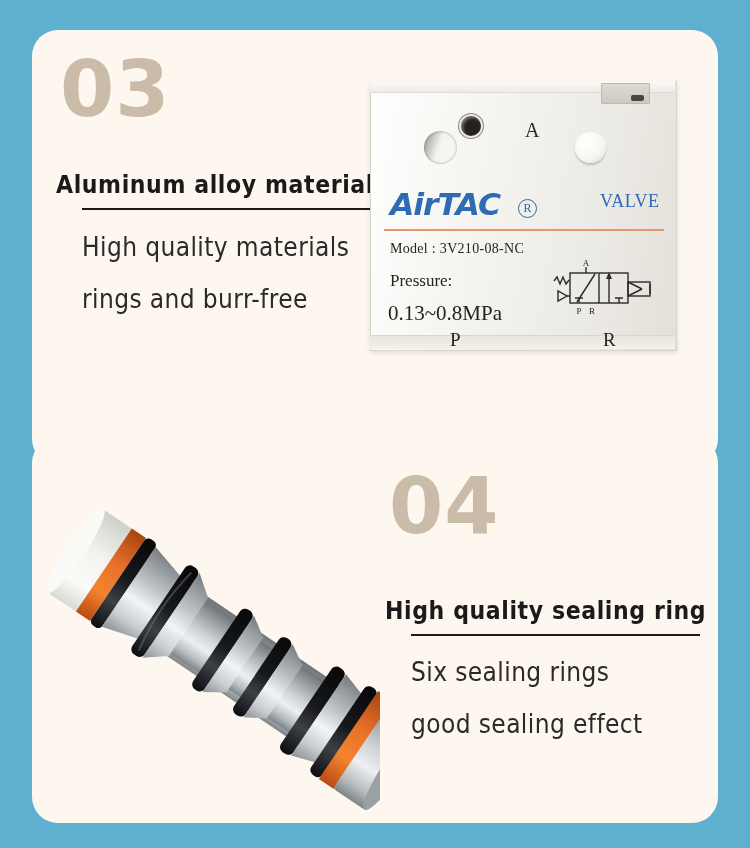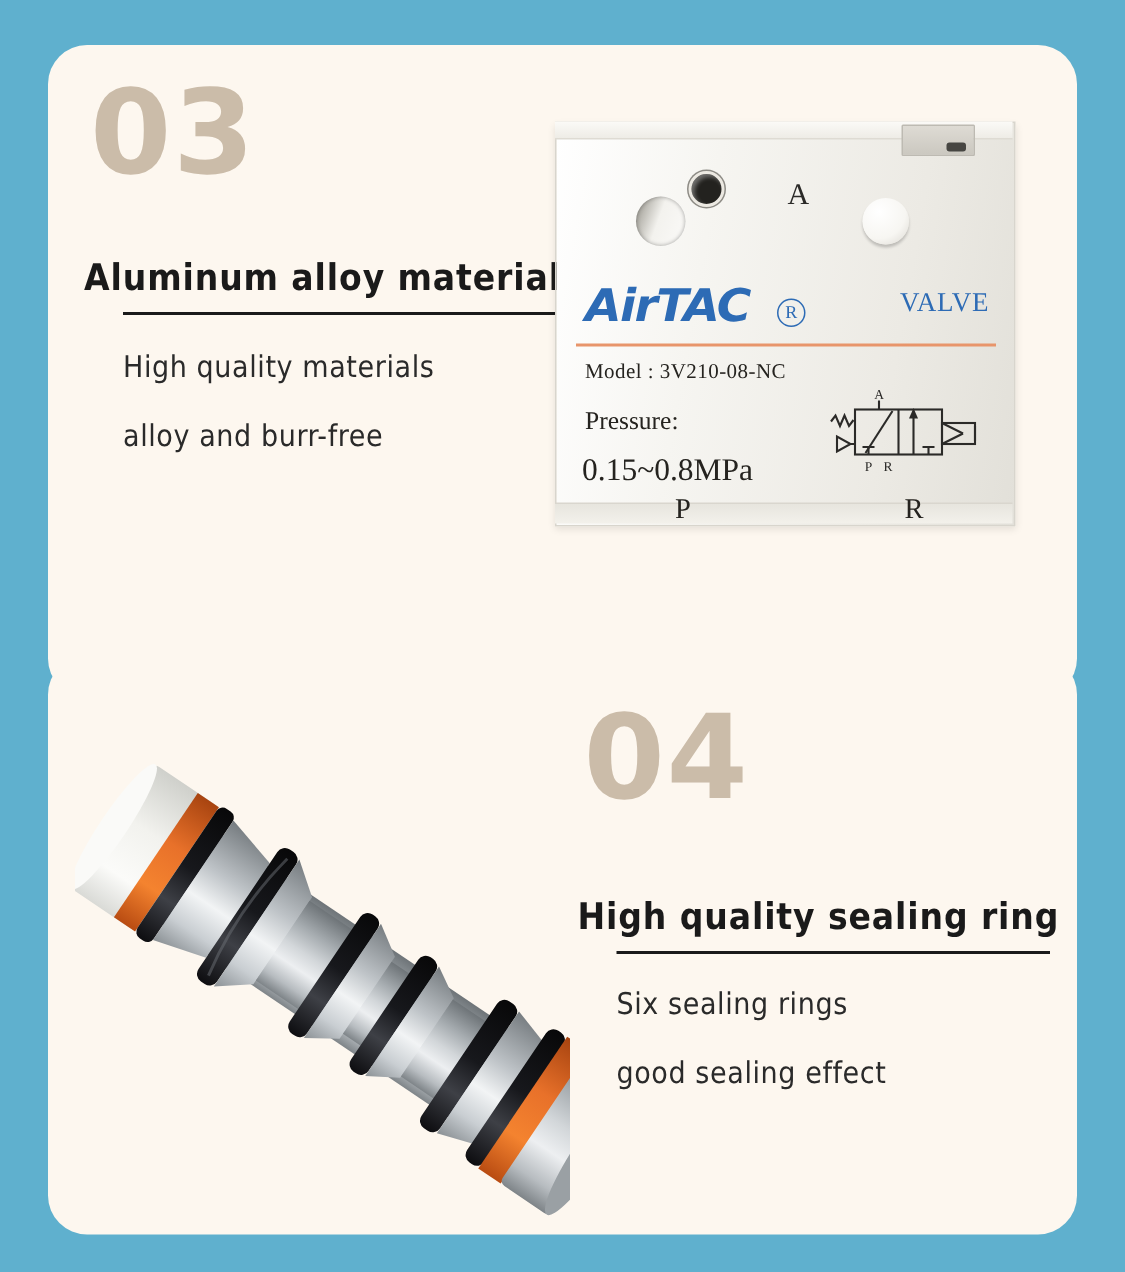--- a/index.html
+++ b/index.html
@@ -54,21 +54,21 @@
   .rule {
     height: 1.5px;
     background: #1a1a1a;
     margin: 9px 0 0 26px;
   }
   #text-03 .rule { width: 288px; }
   #text-04 .rule { width: 289px; }
 
   .sub-line {
     font-family: "DejaVu Sans Condensed", "DejaVu Sans", sans-serif;
-    font-size: 20px;
+    font-size: 26px;
     color: #2a2a2a;
     letter-spacing: 0.4px;
     margin: 10px 0 0 26px;
     white-space: nowrap;
   }
   #text-03 .sub-line:nth-of-type(1) { margin-top: 22px; }
   #text-03 .sub-line:nth-of-type(2) { margin-top: 22px; }
   #text-04 .sub-line:nth-of-type(1) { margin-top: 21px; }
   #text-04 .sub-line:nth-of-type(2) { margin-top: 22px; }
 
@@ -229,21 +229,21 @@
 </head>
 <body>
 
 <section class="panel" id="panel-03">
 
   <div class="text-block" id="text-03">
     <div class="big-number">03</div>
     <h2 class="headline">Aluminum alloy material</h2>
     <div class="rule"></div>
     <p class="sub-line">High quality materials</p>
-    <p class="sub-line">alloy and burr-free</p>
+    <p class="sub-line">rings and burr-free</p>
   </div>
 
   <div id="valve">
     <div class="valve-body"></div>
     <div class="valve-lip"></div>
     <div class="valve-foot"></div>
     <div class="valve-tab"></div>
 
     <div class="port-left"></div>
     <div class="port-button"></div>
@@ -252,21 +252,21 @@
     <div class="label-A">A</div>
 
     <div class="brand">AirTAC</div>
     <div class="brand-r">R</div>
     <div class="valve-word">VALVE</div>
 
     <div class="orange-rule"></div>
 
     <div class="spec spec-model">Model : 3V210-08-NC</div>
     <div class="spec spec-pressure">Pressure:</div>
-    <div class="spec spec-range">0.15~0.8MPa</div>
+    <div class="spec spec-range">0.13~0.8MPa</div>
     <div class="spec spec-P">P</div>
     <div class="spec spec-R">R</div>
 
     <svg id="schematic" viewBox="0 0 118 66">
 
       <rect x="24" y="16" width="58" height="30" fill="none" stroke="#2b2a28" stroke-width="1.4"></rect>
       <line x1="53" y1="16" x2="53" y2="46" stroke="#2b2a28" stroke-width="1.4"></line>
 
       <line x1="31" y1="45" x2="49" y2="17" stroke="#2b2a28" stroke-width="1.4"></line>
 

